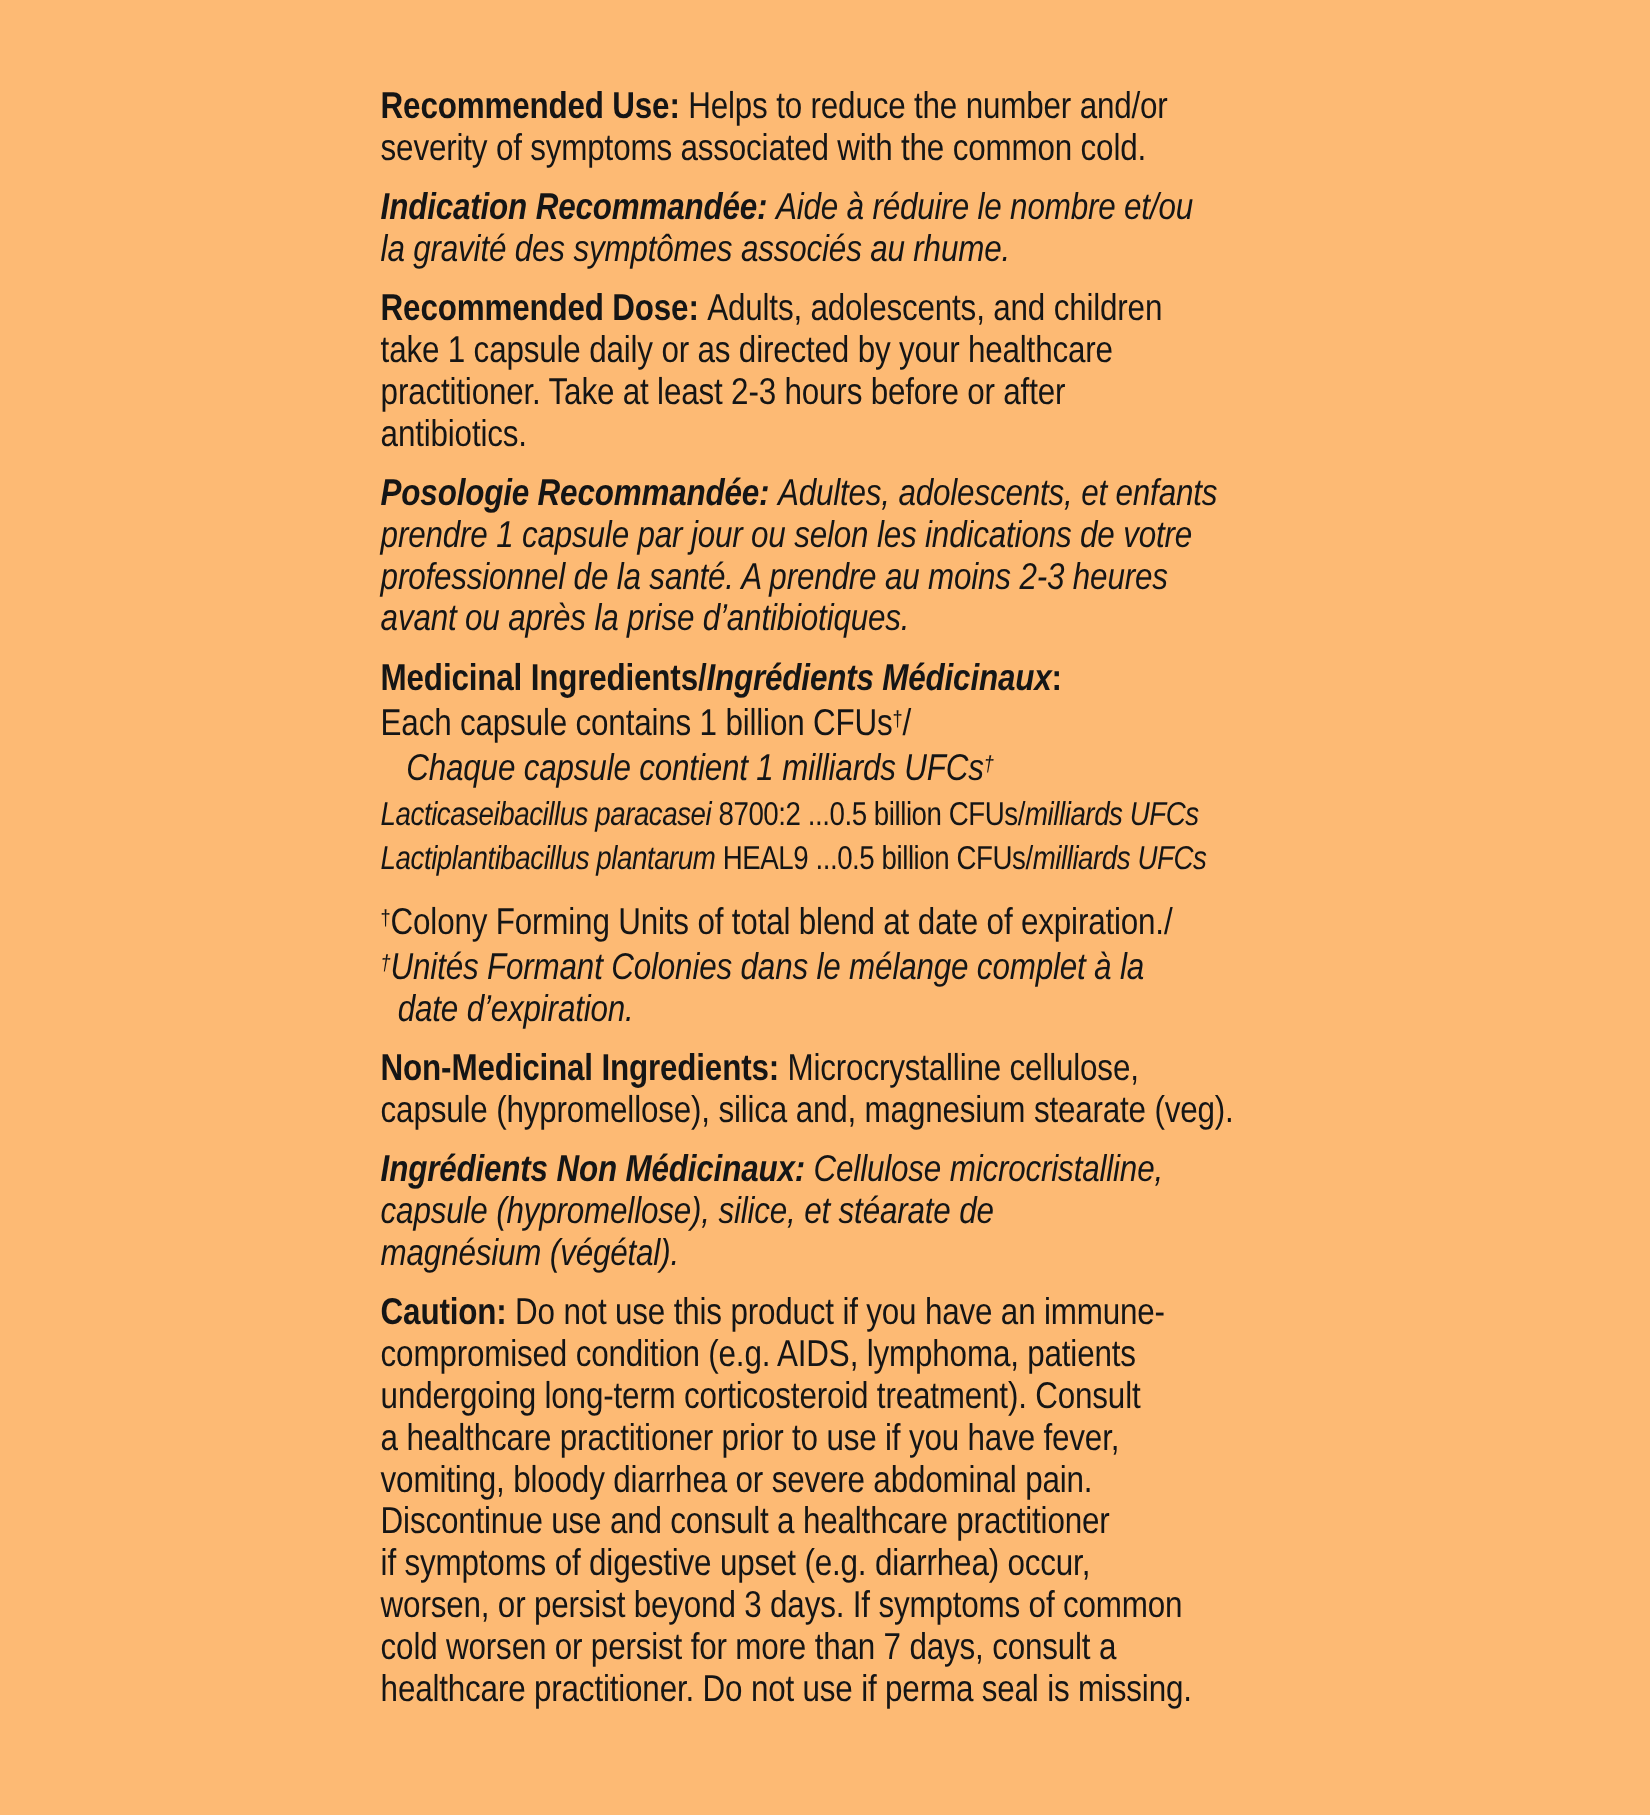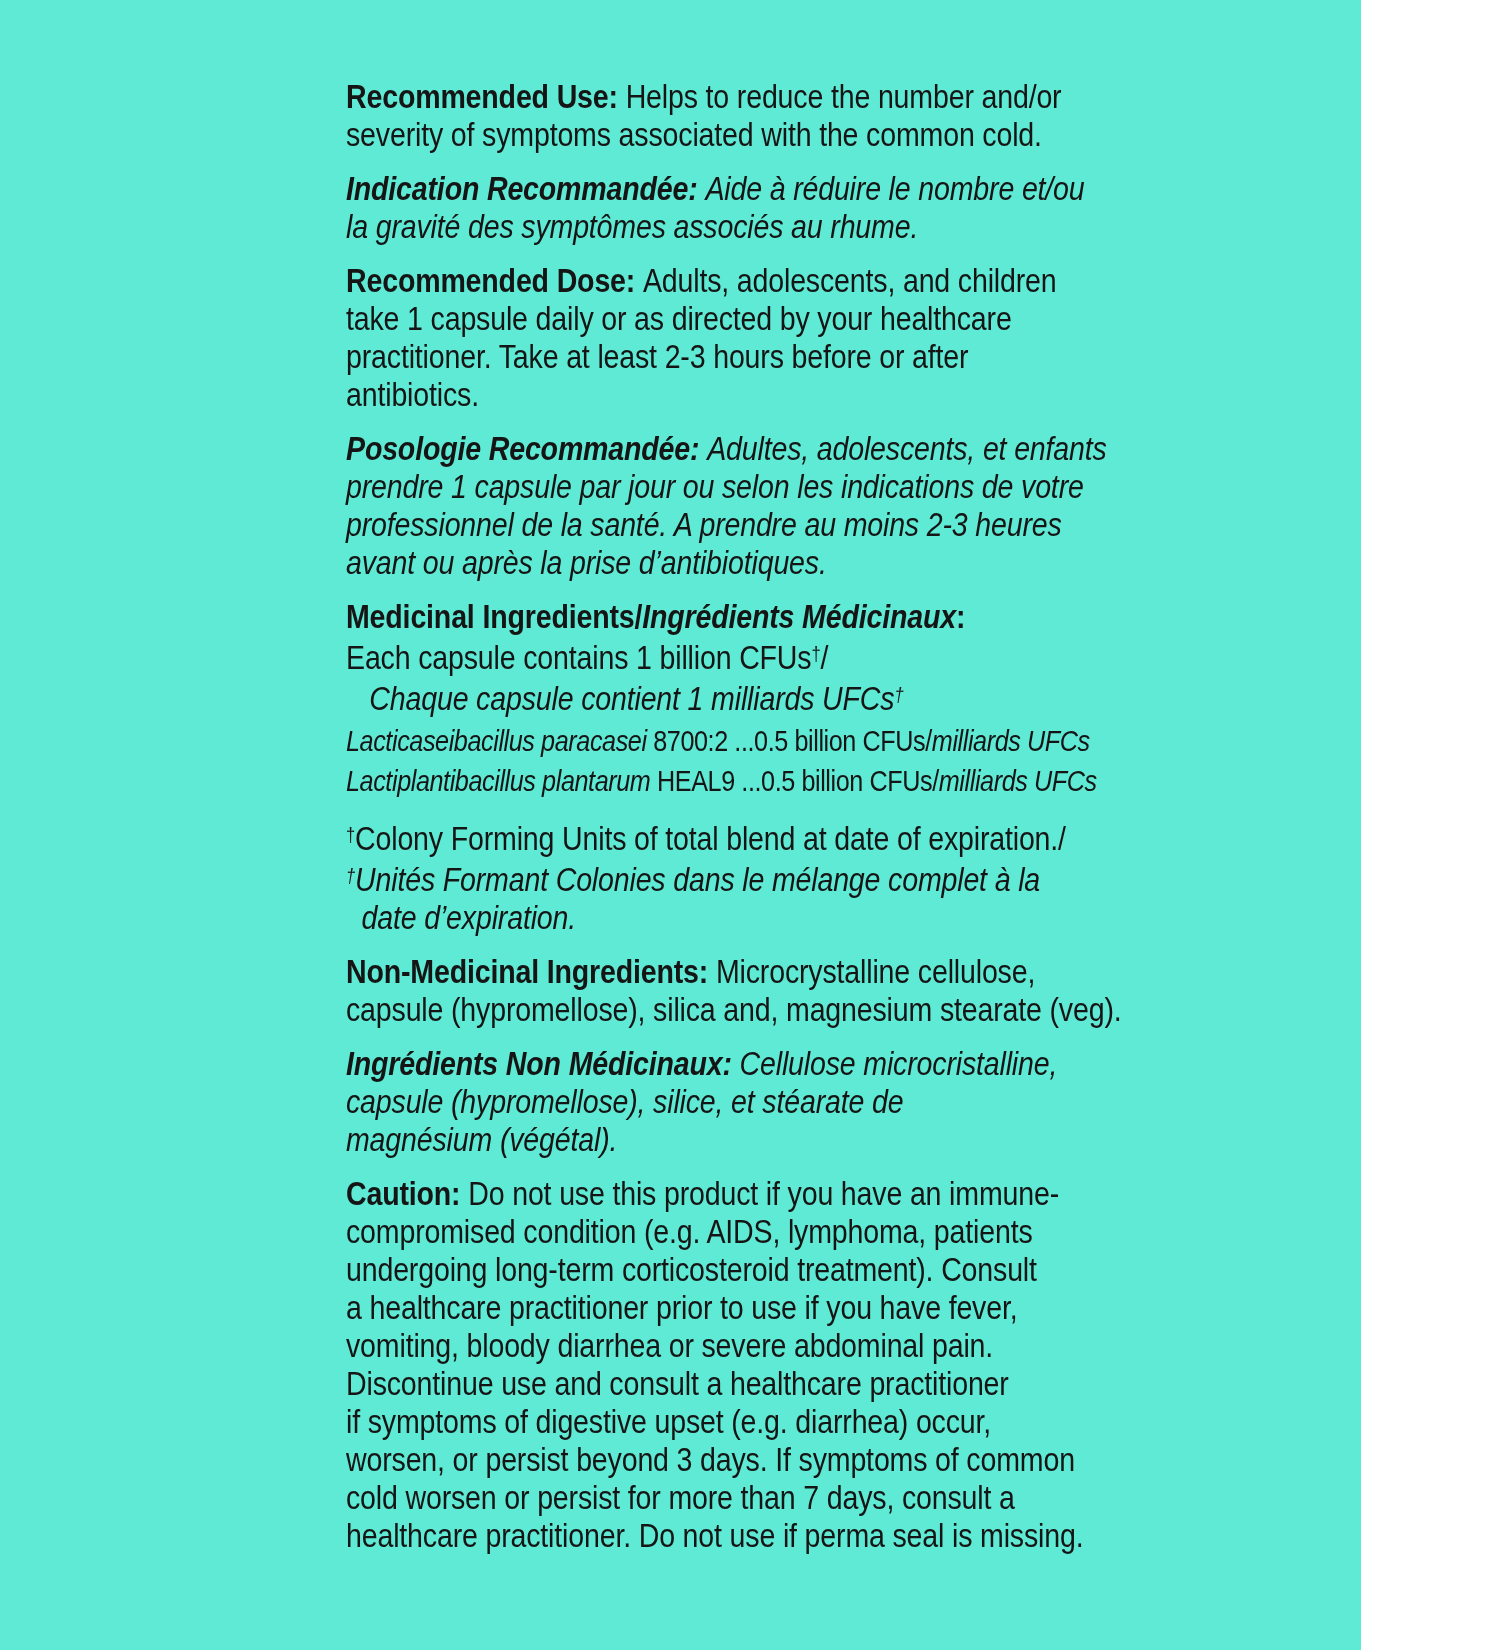--- a/index.html
+++ b/index.html
@@ -2,23 +2,23 @@
 <html><head>
 <meta charset="utf-8">
 <style>
   html, body {
     margin: 0;
     padding: 0;
     background: #ffffff;
   }
   .page {
     position: relative;
-    width: 1361px;
+    width: 1500px;
     height: 1650px;
-    background: #5eead4;
+    background: #fdba74;
     overflow: hidden;
     font-family: "Liberation Sans", "DejaVu Sans", sans-serif;
   }
   .label-column {
     position: absolute;
     left: 346px;
     top: 77px;
     width: 945px;
     transform: scaleX(0.84);
     transform-origin: 0 0;

